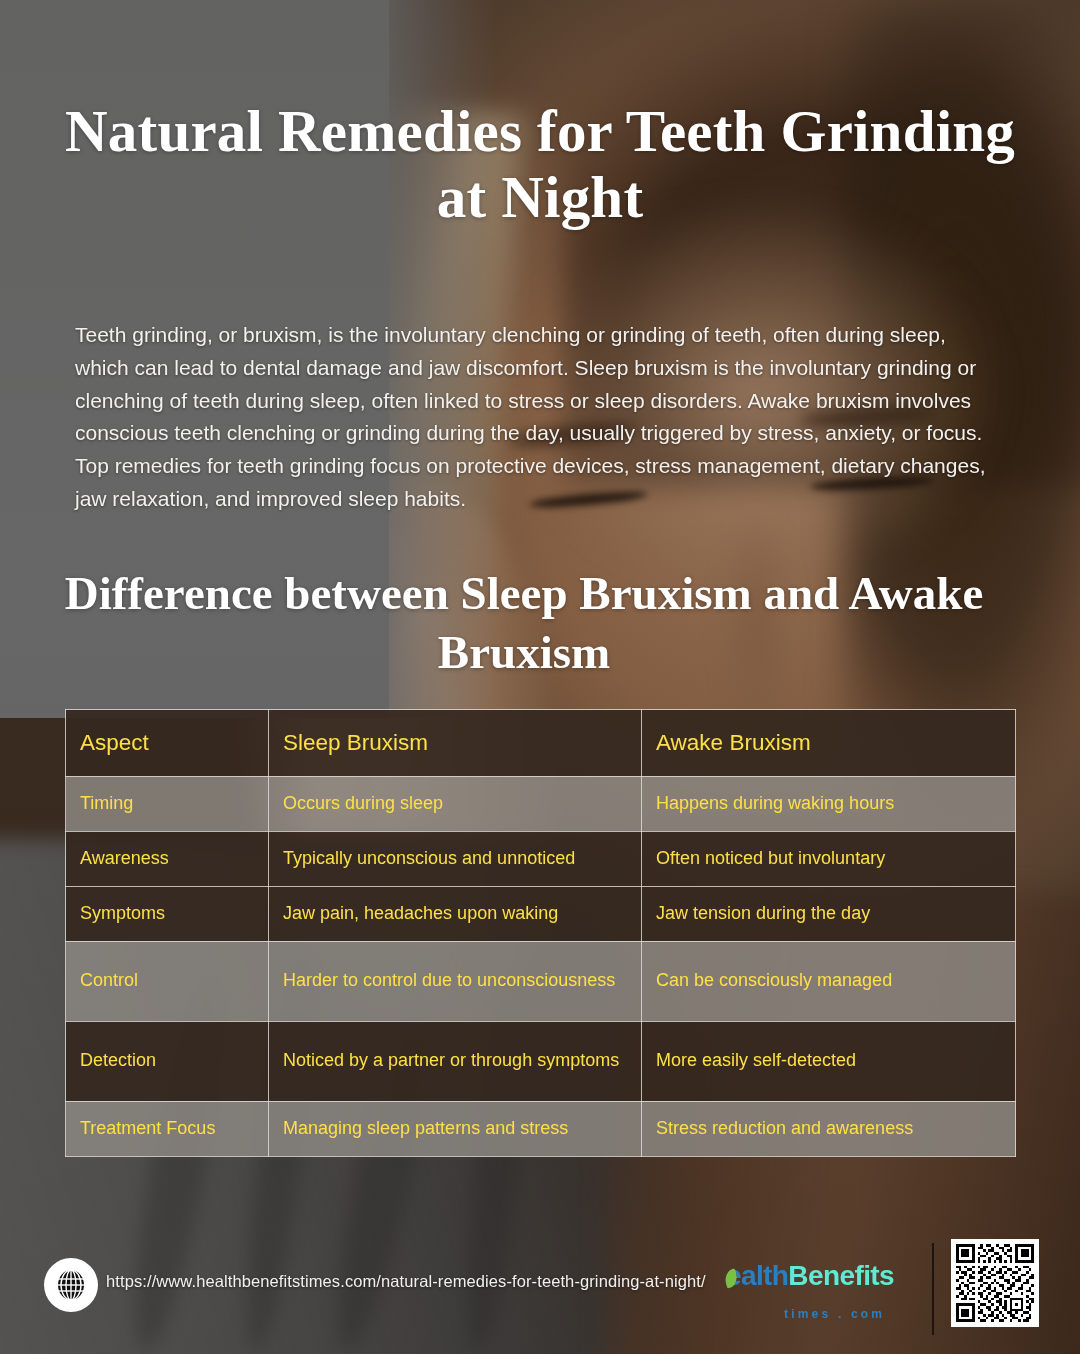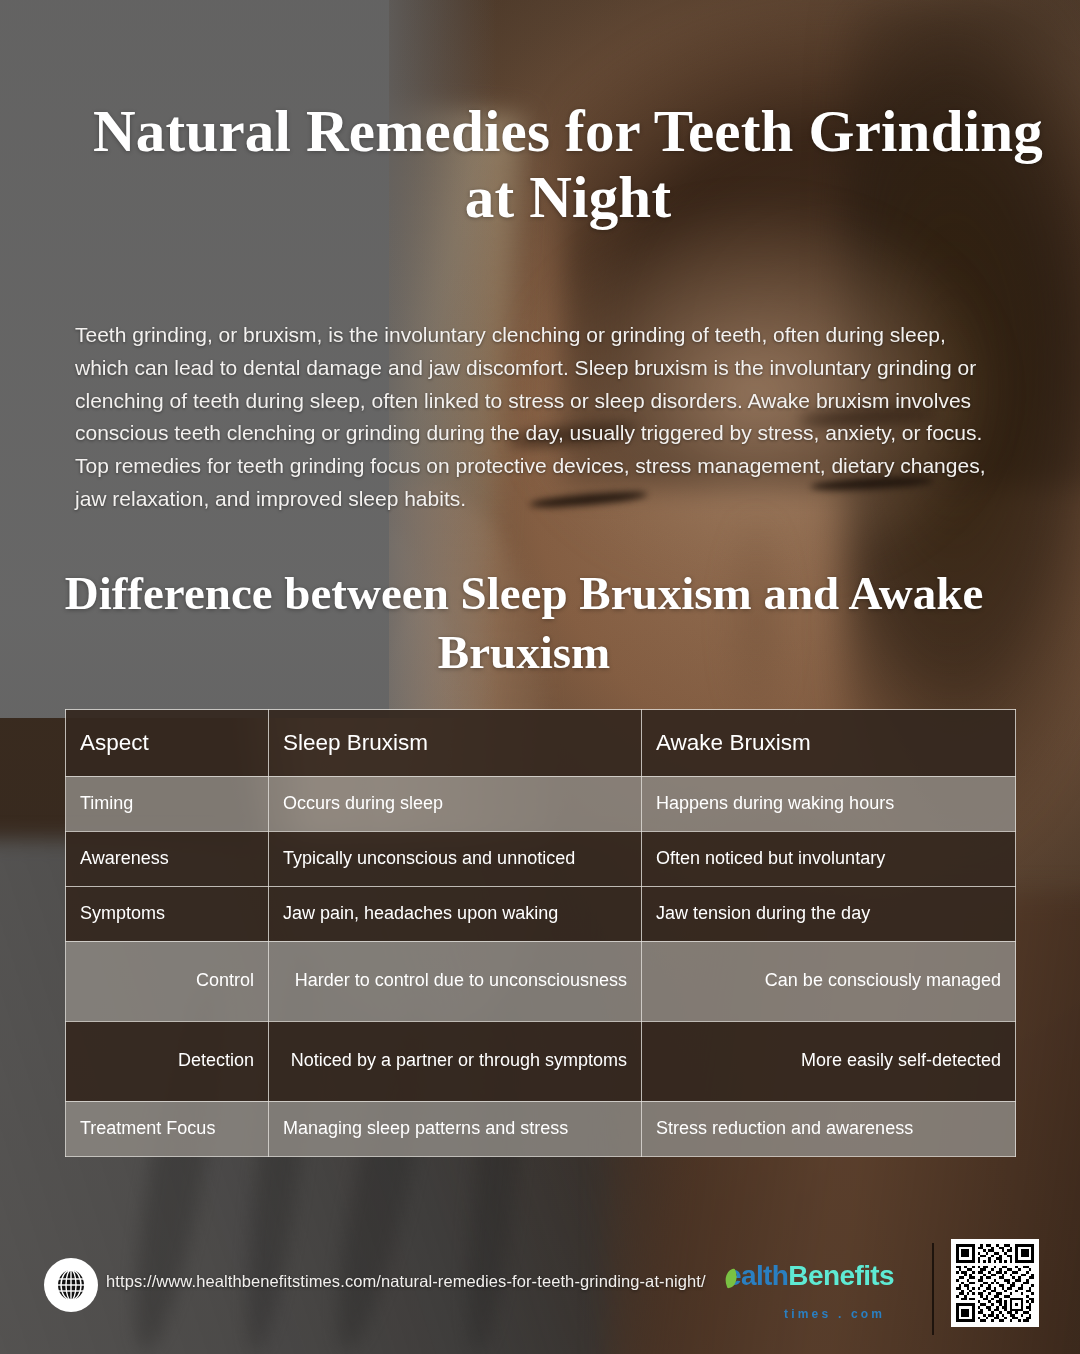--- a/index.html
+++ b/index.html
@@ -137,21 +137,20 @@
     position: absolute;
     left: 60px; top: 58px; width: 960px;
     text-align: center;
     font-family: "Liberation Serif", serif;
     font-weight: bold;
     font-size: 59px;
     line-height: 1.12;
     color: #ffffff;
     letter-spacing: 0.2px;
     text-shadow: 0 1px 4px rgba(0,0,0,0.30);
-    margin-left: 28px;
   }
 
   .intro {
     position: absolute;
     left: 75px; top: 298px; width: 928px;
     font-size: 21px;
     line-height: 1.56;
     color: #f3f1ef;
     text-shadow: 0 1px 3px rgba(0,0,0,0.45);
   }
@@ -175,37 +174,37 @@
     border-collapse: collapse;
     table-layout: fixed;
   }
   .cmp-table col.c1 { width: 203px; }
   .cmp-table col.c2 { width: 373px; }
   .cmp-table col.c3 { width: 374px; }
 
   .cmp-table th, .cmp-table td {
     border: 1px solid rgba(225,222,218,0.80);
     padding: 13px 14px;
-    color: #ffffff;
+    color: #fde047;
     font-size: 18px;
     line-height: 1.32;
     text-align: left;
     vertical-align: middle;
   }
   .cmp-table thead th {
     background: rgba(53,40,31,0.93);
     font-size: 22.5px;
     font-weight: normal;
     padding-top: 18px;
     padding-bottom: 18px;
   }
   .cmp-table tbody tr.dark td { background: rgba(53,40,31,0.93); }
   .cmp-table tbody tr.light td { background: rgba(139,134,128,0.86); }
   .cmp-table tbody td { height: 55px; }
-  .cmp-table tbody tr.tall td { height: 80px; text-align: right; }
+  .cmp-table tbody tr.tall td { height: 80px; }
 
   .globe-badge {
     position: absolute; left: 44px; top: 1258px;
     width: 54px; height: 54px; border-radius: 50%;
     background: #ffffff;
     display: flex; align-items: center; justify-content: center;
   }
   .globe-badge svg { display: block; }
 
   .footer-url {

